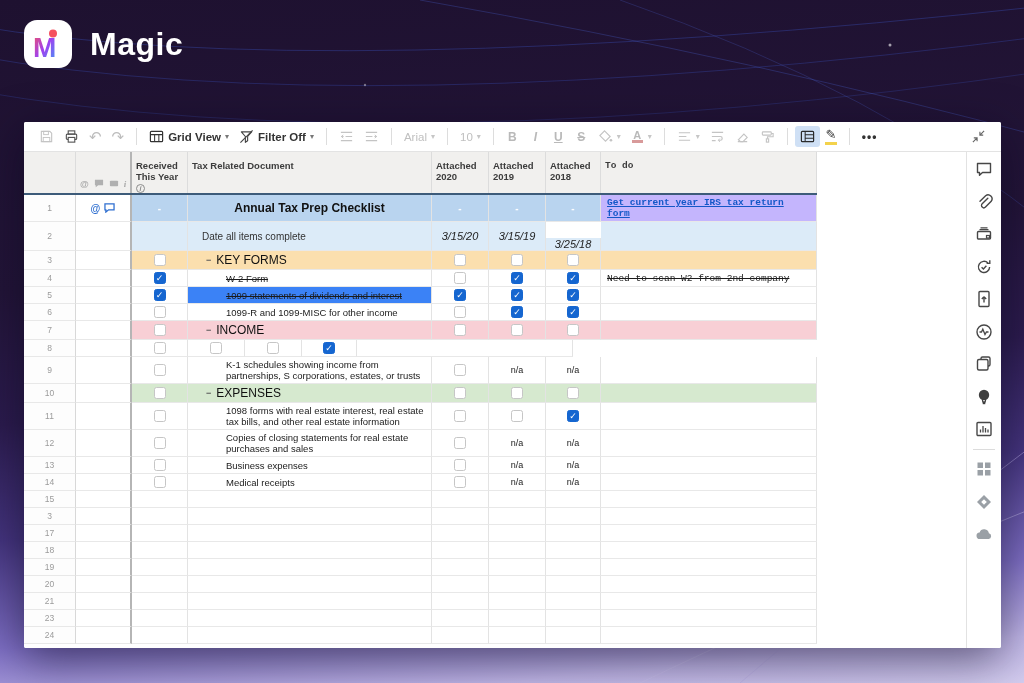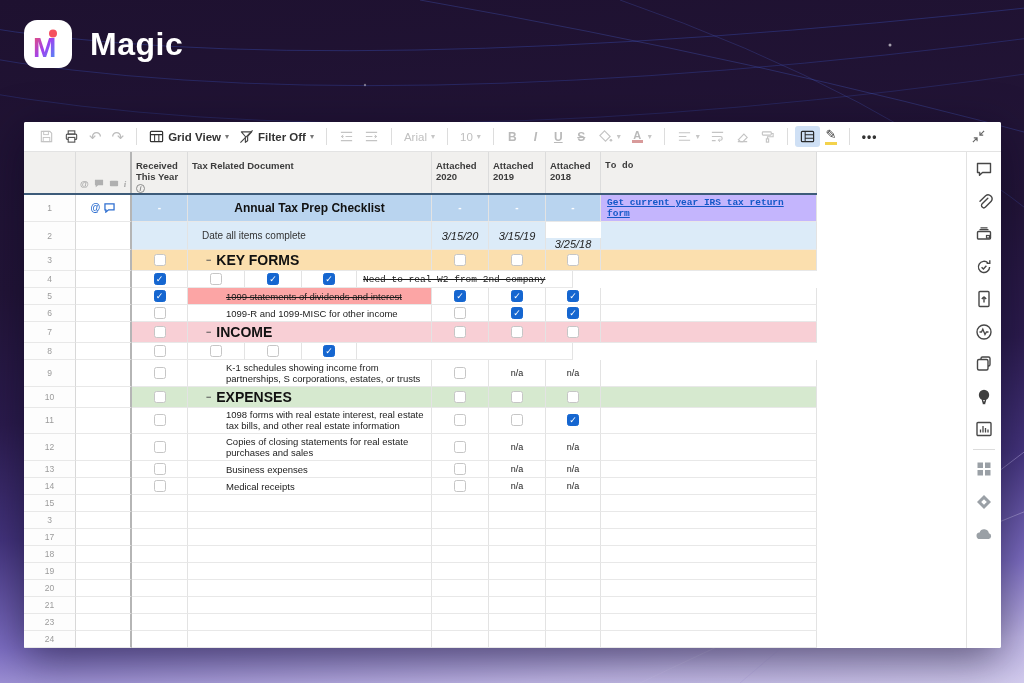--- a/index.html
+++ b/index.html
@@ -69,21 +69,21 @@
   .cell.c-doc { padding:2px 4px; }
   .cell.c-todo { padding:2px 6px; }
   .cb { width:12px; height:12px; border:1px solid #c6c6c6; border-radius:2.5px; background:#fff; font-size:9px; line-height:11px; color:#fff; text-align:center; }
   .cb.on { background:#1566d0; border-color:#1566d0; }
   .dash { color:rgba(255,255,255,.95); font-size:10px; font-weight:bold; }
   .na { font-size:9px; color:#222; }
   .datecell { font-size:11px; font-weight:normal; font-style:italic; color:#222; }
   .doc-title { width:100%; text-align:center; font-size:12px; font-weight:bold; color:#111; }
   .doc-note { font-size:10px; color:#333; padding-left:10px; }
   .sec-collapse { color:#555; font-size:9px; font-weight:bold; margin:0 5px 0 14px; }
-  .sec-name { font-size:14px; font-weight:bold; color:#111; }
+  .sec-name { font-size:12px; font-weight:normal; color:#111; }
   .doc-item { font-size:9.5px; color:#1b1b1b; line-height:11px; padding-left:34px; }
   .strike { text-decoration:line-through; }
   .todo-link { font-size:9.5px; font-weight:bold; color:#1458c8; text-decoration:underline; }
   .todo-strike { font-size:9.5px; color:#1b1b1b; text-decoration:line-through; }
   .rowic-at { color:#2f6fd0; font-size:10px; font-weight:bold; }
 </style>
 </head>
 <body>
 
 <svg class="bg-lines" width="1024" height="683" viewBox="0 0 1024 683">
@@ -347,40 +347,43 @@
               <span class="cb"></span>
             </div>
             <div class="cell c-todo" style="background: rgb(251, 223, 174);"></div>
           </div>
           <div class="row">
             <div class="cell c-num">4</div>
             <div class="cell c-ico"></div>
             <div class="cell c-rec" style="background: rgb(255, 255, 255);">
               <span class="cb on">✓</span>
             </div>
+            <div class="cell c-doc" style="background: rgb(255, 255, 255);">
+              <div class="doc-item strike">W-2 Form</div>
+            </div>
             <div class="cell c-att" style="background: rgb(255, 255, 255);">
               <span class="cb"></span>
             </div>
             <div class="cell c-att" style="background: rgb(255, 255, 255);">
               <span class="cb on">✓</span>
             </div>
             <div class="cell c-att18" style="background: rgb(255, 255, 255);">
               <span class="cb on">✓</span>
             </div>
             <div class="cell c-todo" style="background: rgb(255, 255, 255);">
-              <span class="todo-strike">Need to real W2 from 2nd company</span>
+              <span class="todo-strike">Need to scan W2 from 2nd company</span>
             </div>
           </div>
           <div class="row">
             <div class="cell c-num">5</div>
             <div class="cell c-ico"></div>
             <div class="cell c-rec" style="background: rgb(255, 255, 255);">
               <span class="cb on">✓</span>
             </div>
-            <div class="cell c-doc" style="background: #fca5a5;">
+            <div class="cell c-doc" style="background: #3b82f6;">
               <div class="doc-item strike">1099 statements of dividends and interest</div>
             </div>
             <div class="cell c-att" style="background: rgb(255, 255, 255);">
               <span class="cb on">✓</span>
             </div>
             <div class="cell c-att" style="background: rgb(255, 255, 255);">
               <span class="cb on">✓</span>
             </div>
             <div class="cell c-att18" style="background: rgb(255, 255, 255);">
               <span class="cb on">✓</span>

